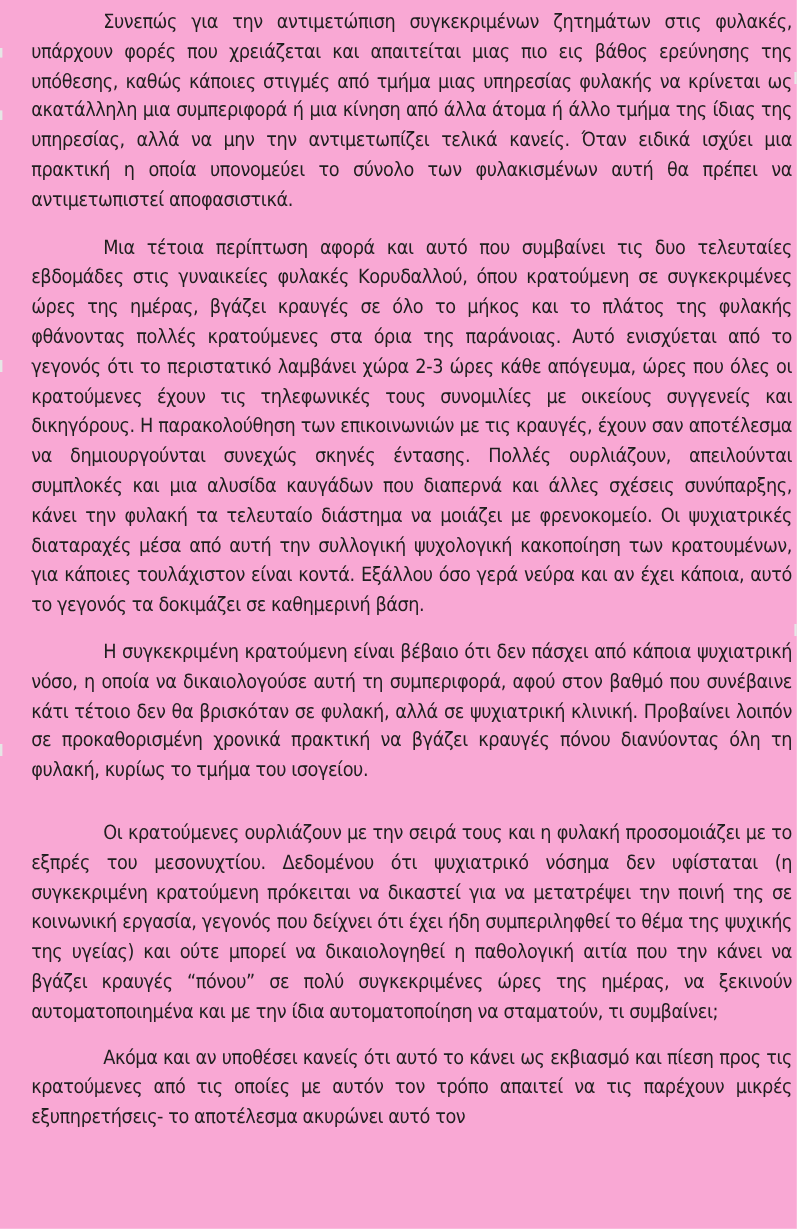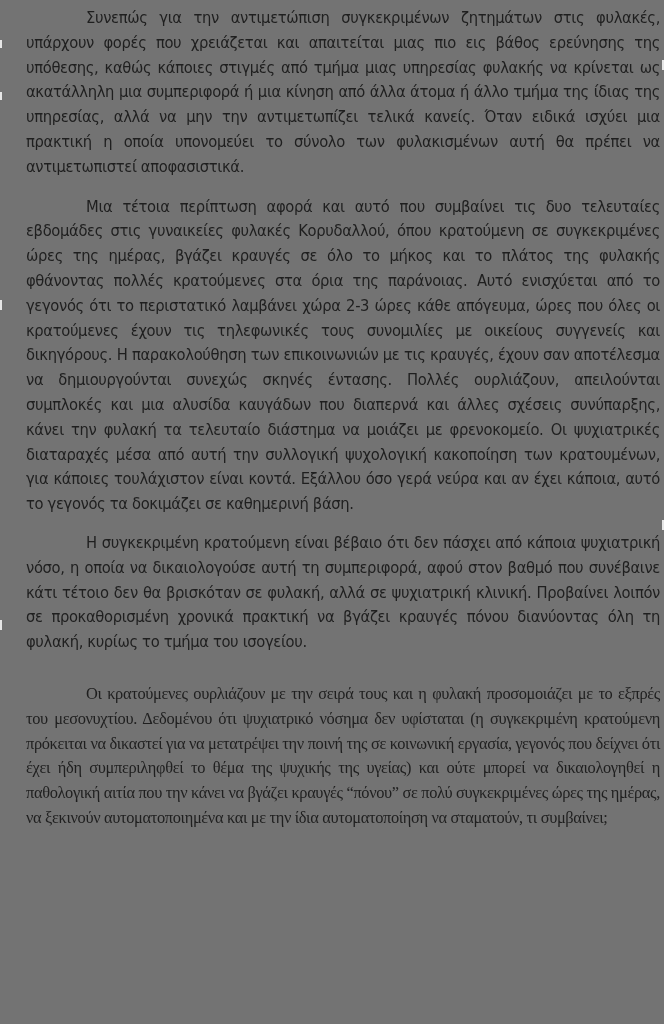--- a/index.html
+++ b/index.html
@@ -12,21 +12,21 @@
       height: 1024px;
       overflow: hidden;
       position: relative;
     }
     .page {
       position: absolute;
       left: 0;
       top: 0;
       width: 664px;
       height: 1024px;
-      background: #737373;
+      background: #f9a8d4;
     }
     .edge-mark {
       position: absolute;
       width: 2px;
       background: #e6e6e6;
     }
     .edge-mark.left { left: 0; }
     .edge-mark.right { right: 0; }
     .content {
       position: absolute;
@@ -43,32 +43,33 @@
       text-align: justify;
       text-indent: 60px;
       letter-spacing: -0.35px;
       word-spacing: 0px;
       font-stretch: condensed;
       transform-origin: left top;
     }
     .para.p1 { margin-bottom: 15px; }
     .para.p2 { }
     .para.p3 { margin-bottom: 27px; }
-    .para.p4 { margin-bottom: 14px; font-family: Liberation Serif, serif; }
+    .para.p4 { margin-bottom: 14px; }
   </style>
 </head>
 <body>
 
 <div class="page">
   <div class="edge-mark left" style="top:40px;height:8px;"></div>
   <div class="edge-mark left" style="top:92px;height:8px;"></div>
   <div class="edge-mark left" style="top:300px;height:10px;"></div>
   <div class="edge-mark left" style="top:620px;height:10px;"></div>
   <div class="edge-mark right" style="top:60px;height:10px;"></div>
   <div class="edge-mark right" style="top:520px;height:10px;"></div>
 
   <div class="content">
     <p class="para p1">Συνεπώς για την αντιμετώπιση συγκεκριμένων ζητημάτων στις φυλακές, υπάρχουν φορές που χρειάζεται και απαιτείται μιας πιο εις βάθος ερεύνησης της υπόθεσης, καθώς κάποιες στιγμές από τμήμα μιας υπηρεσίας φυλακής να κρίνεται ως ακατάλληλη μια συμπεριφορά ή μια κίνηση από άλλα άτομα ή άλλο τμήμα της ίδιας της υπηρεσίας, αλλά να μην την αντιμετωπίζει τελικά κανείς. Όταν ειδικά ισχύει μια πρακτική η οποία υπονομεύει το σύνολο των φυλακισμένων αυτή θα πρέπει να αντιμετωπιστεί αποφασιστικά.</p>
     <p class="para p2">Μια τέτοια περίπτωση αφορά και αυτό που συμβαίνει τις δυο τελευταίες εβδομάδες στις γυναικείες φυλακές Κορυδαλλού, όπου κρατούμενη σε συγκεκριμένες ώρες της ημέρας, βγάζει κραυγές σε όλο το μήκος και το πλάτος της φυλακής φθάνοντας πολλές κρατούμενες στα όρια της παράνοιας. Αυτό ενισχύεται από το γεγονός ότι το περιστατικό λαμβάνει χώρα 2-3 ώρες κάθε απόγευμα, ώρες που όλες οι κρατούμενες έχουν τις τηλεφωνικές τους συνομιλίες με οικείους συγγενείς και δικηγόρους. Η παρακολούθηση των επικοινωνιών με τις κραυγές, έχουν σαν αποτέλεσμα να δημιουργούνται συνεχώς σκηνές έντασης. Πολλές ουρλιάζουν, απειλούνται συμπλοκές και μια αλυσίδα καυγάδων που διαπερνά και άλλες σχέσεις συνύπαρξης, κάνει την φυλακή τα τελευταίο διάστημα να μοιάζει με φρενοκομείο. Οι ψυχιατρικές διαταραχές μέσα από αυτή την συλλογική ψυχολογική κακοποίηση των κρατουμένων, για κάποιες τουλάχιστον είναι κοντά. Εξάλλου όσο γερά νεύρα και αν έχει κάποια, αυτό το γεγονός τα δοκιμάζει σε καθημερινή βάση.</p>
     <p class="para p3">Η συγκεκριμένη κρατούμενη είναι βέβαιο ότι δεν πάσχει από κάποια ψυχιατρική νόσο, η οποία να δικαιολογούσε αυτή τη συμπεριφορά, αφού στον βαθμό που συνέβαινε κάτι τέτοιο δεν θα βρισκόταν σε φυλακή, αλλά σε ψυχιατρική κλινική. Προβαίνει λοιπόν σε προκαθορισμένη χρονικά πρακτική να βγάζει κραυγές πόνου διανύοντας όλη τη φυλακή, κυρίως το τμήμα του ισογείου.</p>
     <p class="para p4">Οι κρατούμενες ουρλιάζουν με την σειρά τους και η φυλακή προσομοιάζει με το εξπρές του μεσονυχτίου. Δεδομένου ότι ψυχιατρικό νόσημα δεν υφίσταται (η συγκεκριμένη κρατούμενη πρόκειται να δικαστεί για να μετατρέψει την ποινή της σε κοινωνική εργασία, γεγονός που δείχνει ότι έχει ήδη συμπεριληφθεί το θέμα της ψυχικής της υγείας) και ούτε μπορεί να δικαιολογηθεί η παθολογική αιτία που την κάνει να βγάζει κραυγές “πόνου” σε πολύ συγκεκριμένες ώρες της ημέρας, να ξεκινούν αυτοματοποιημένα και με την ίδια αυτοματοποίηση να σταματούν, τι συμβαίνει;</p>
+    <p class="para p5">Ακόμα και αν υποθέσει κανείς ότι αυτό το κάνει ως εκβιασμό και πίεση προς τις κρατούμενες από τις οποίες με αυτόν τον τρόπο απαιτεί να τις παρέχουν μικρές εξυπηρετήσεις- το αποτέλεσμα ακυρώνει αυτό τον</p>
   </div>
 </div>
 
 </body></html>

